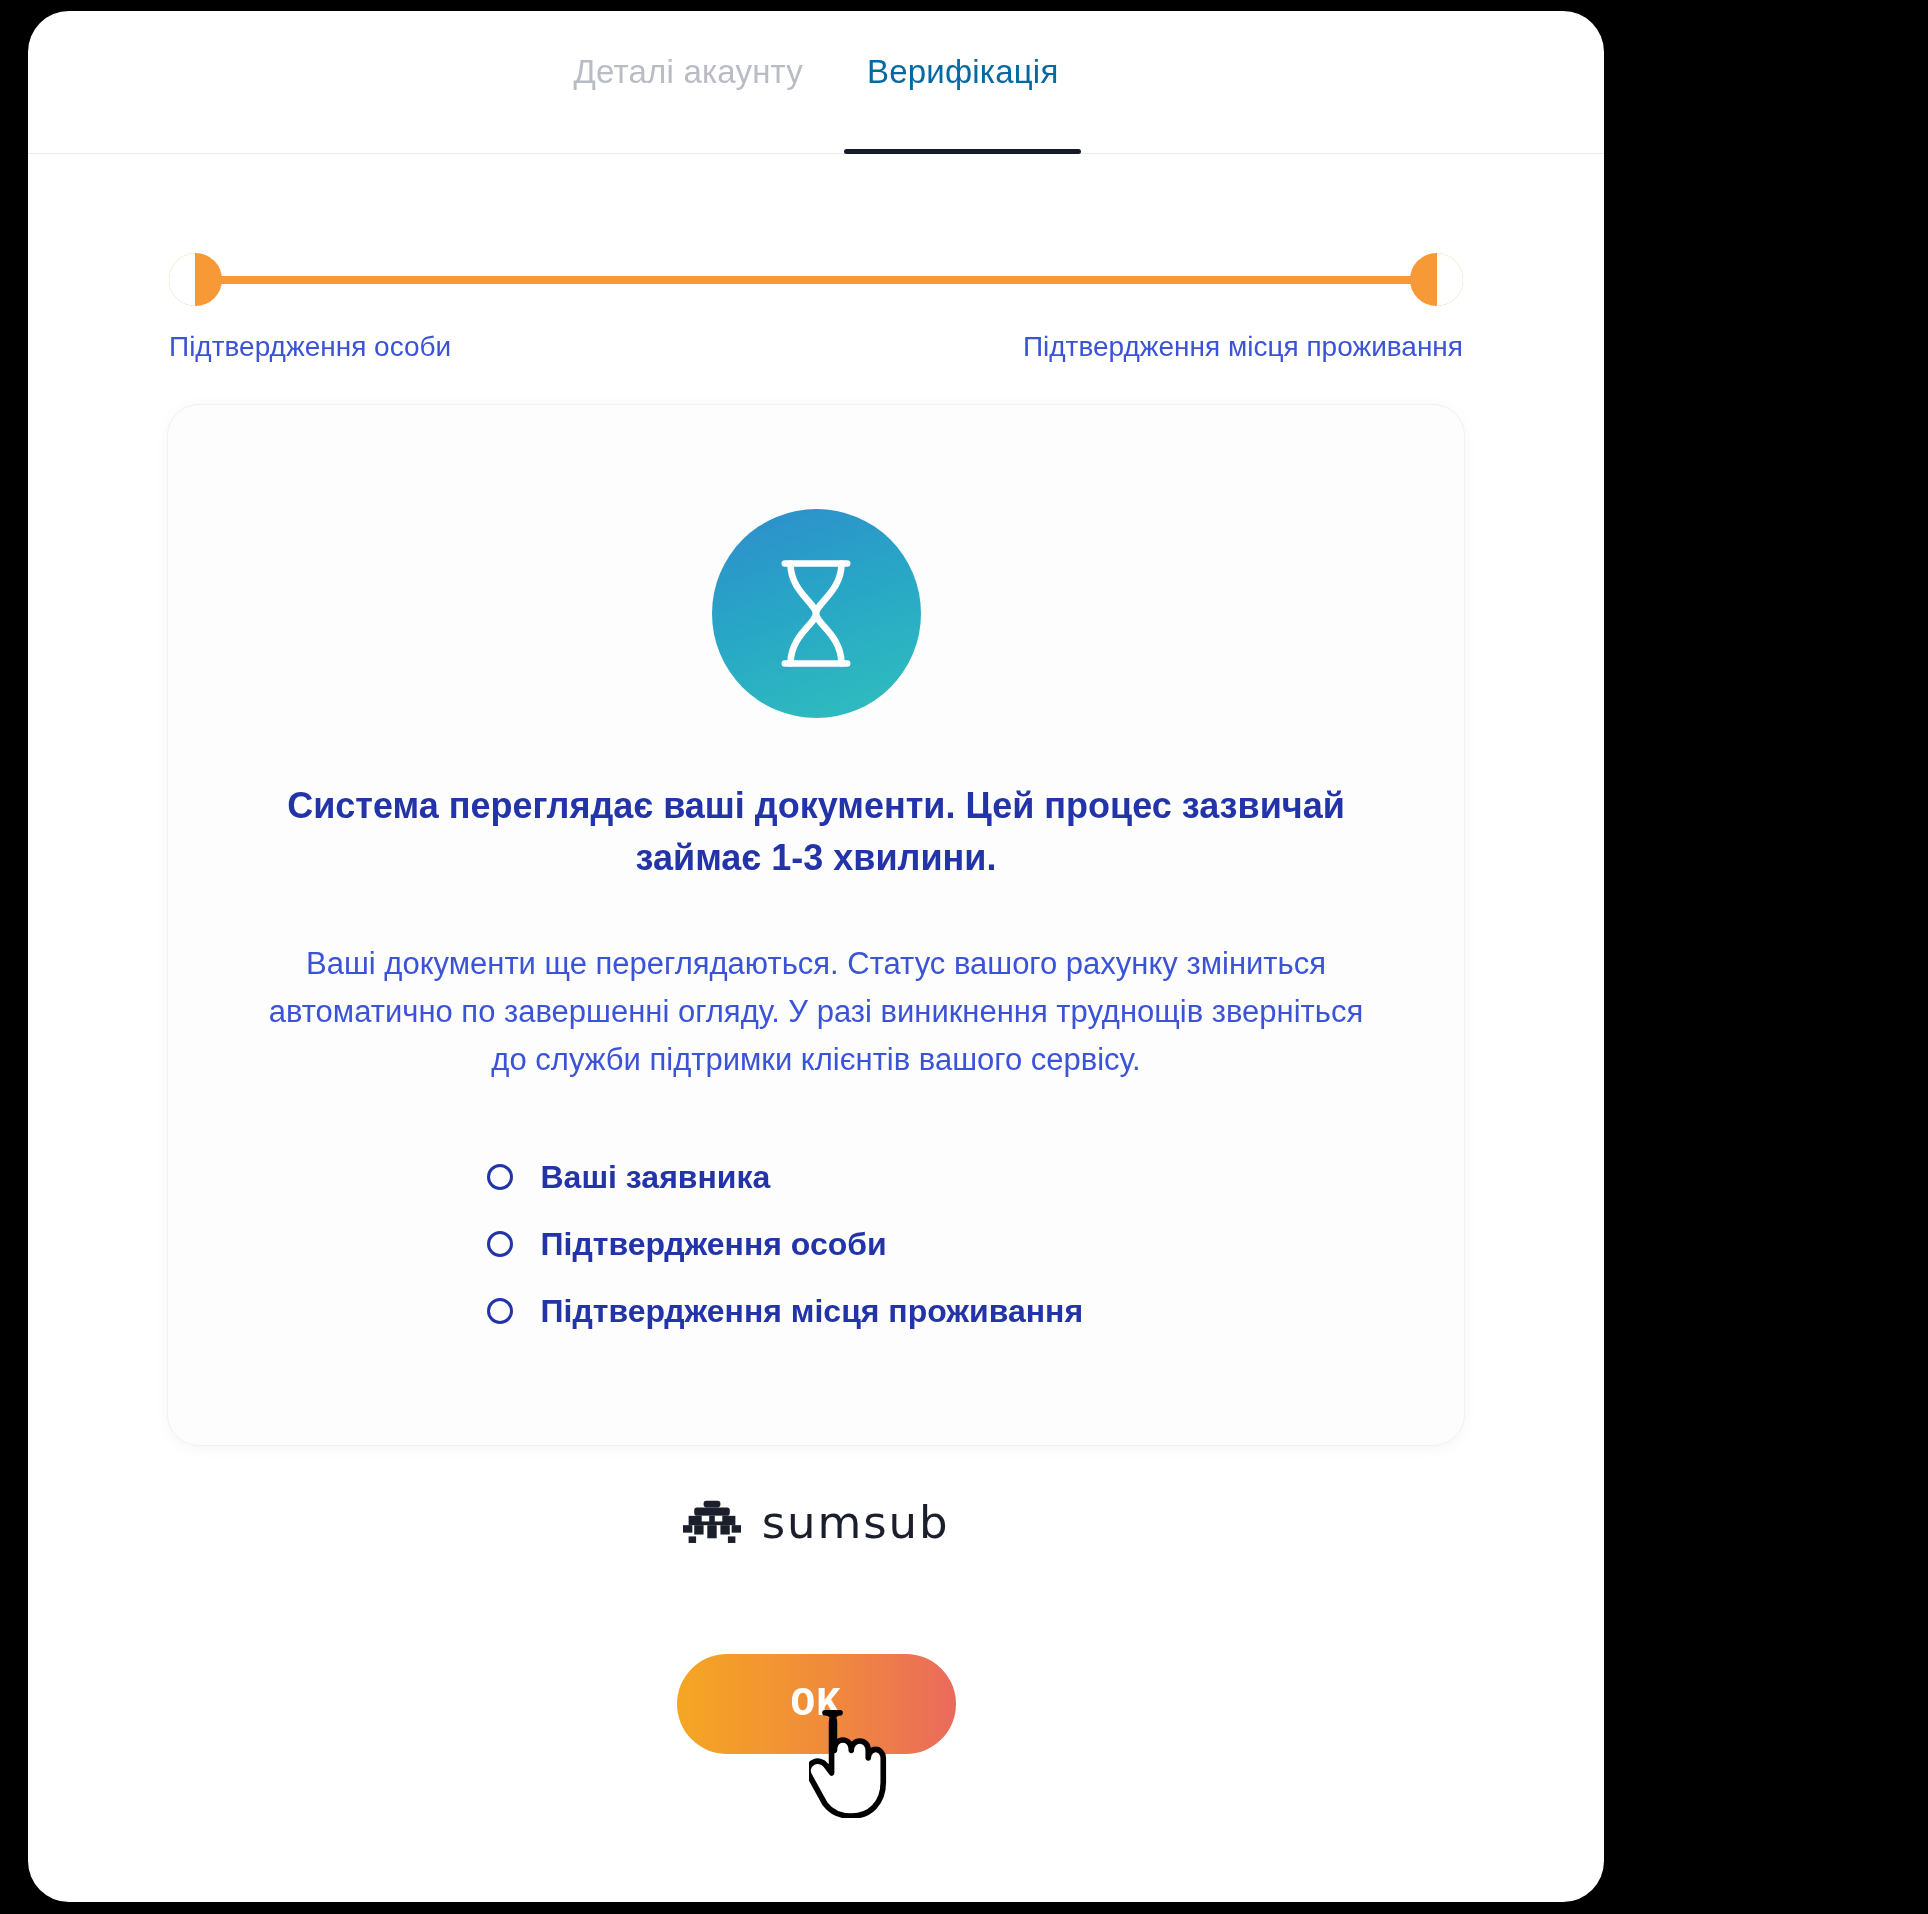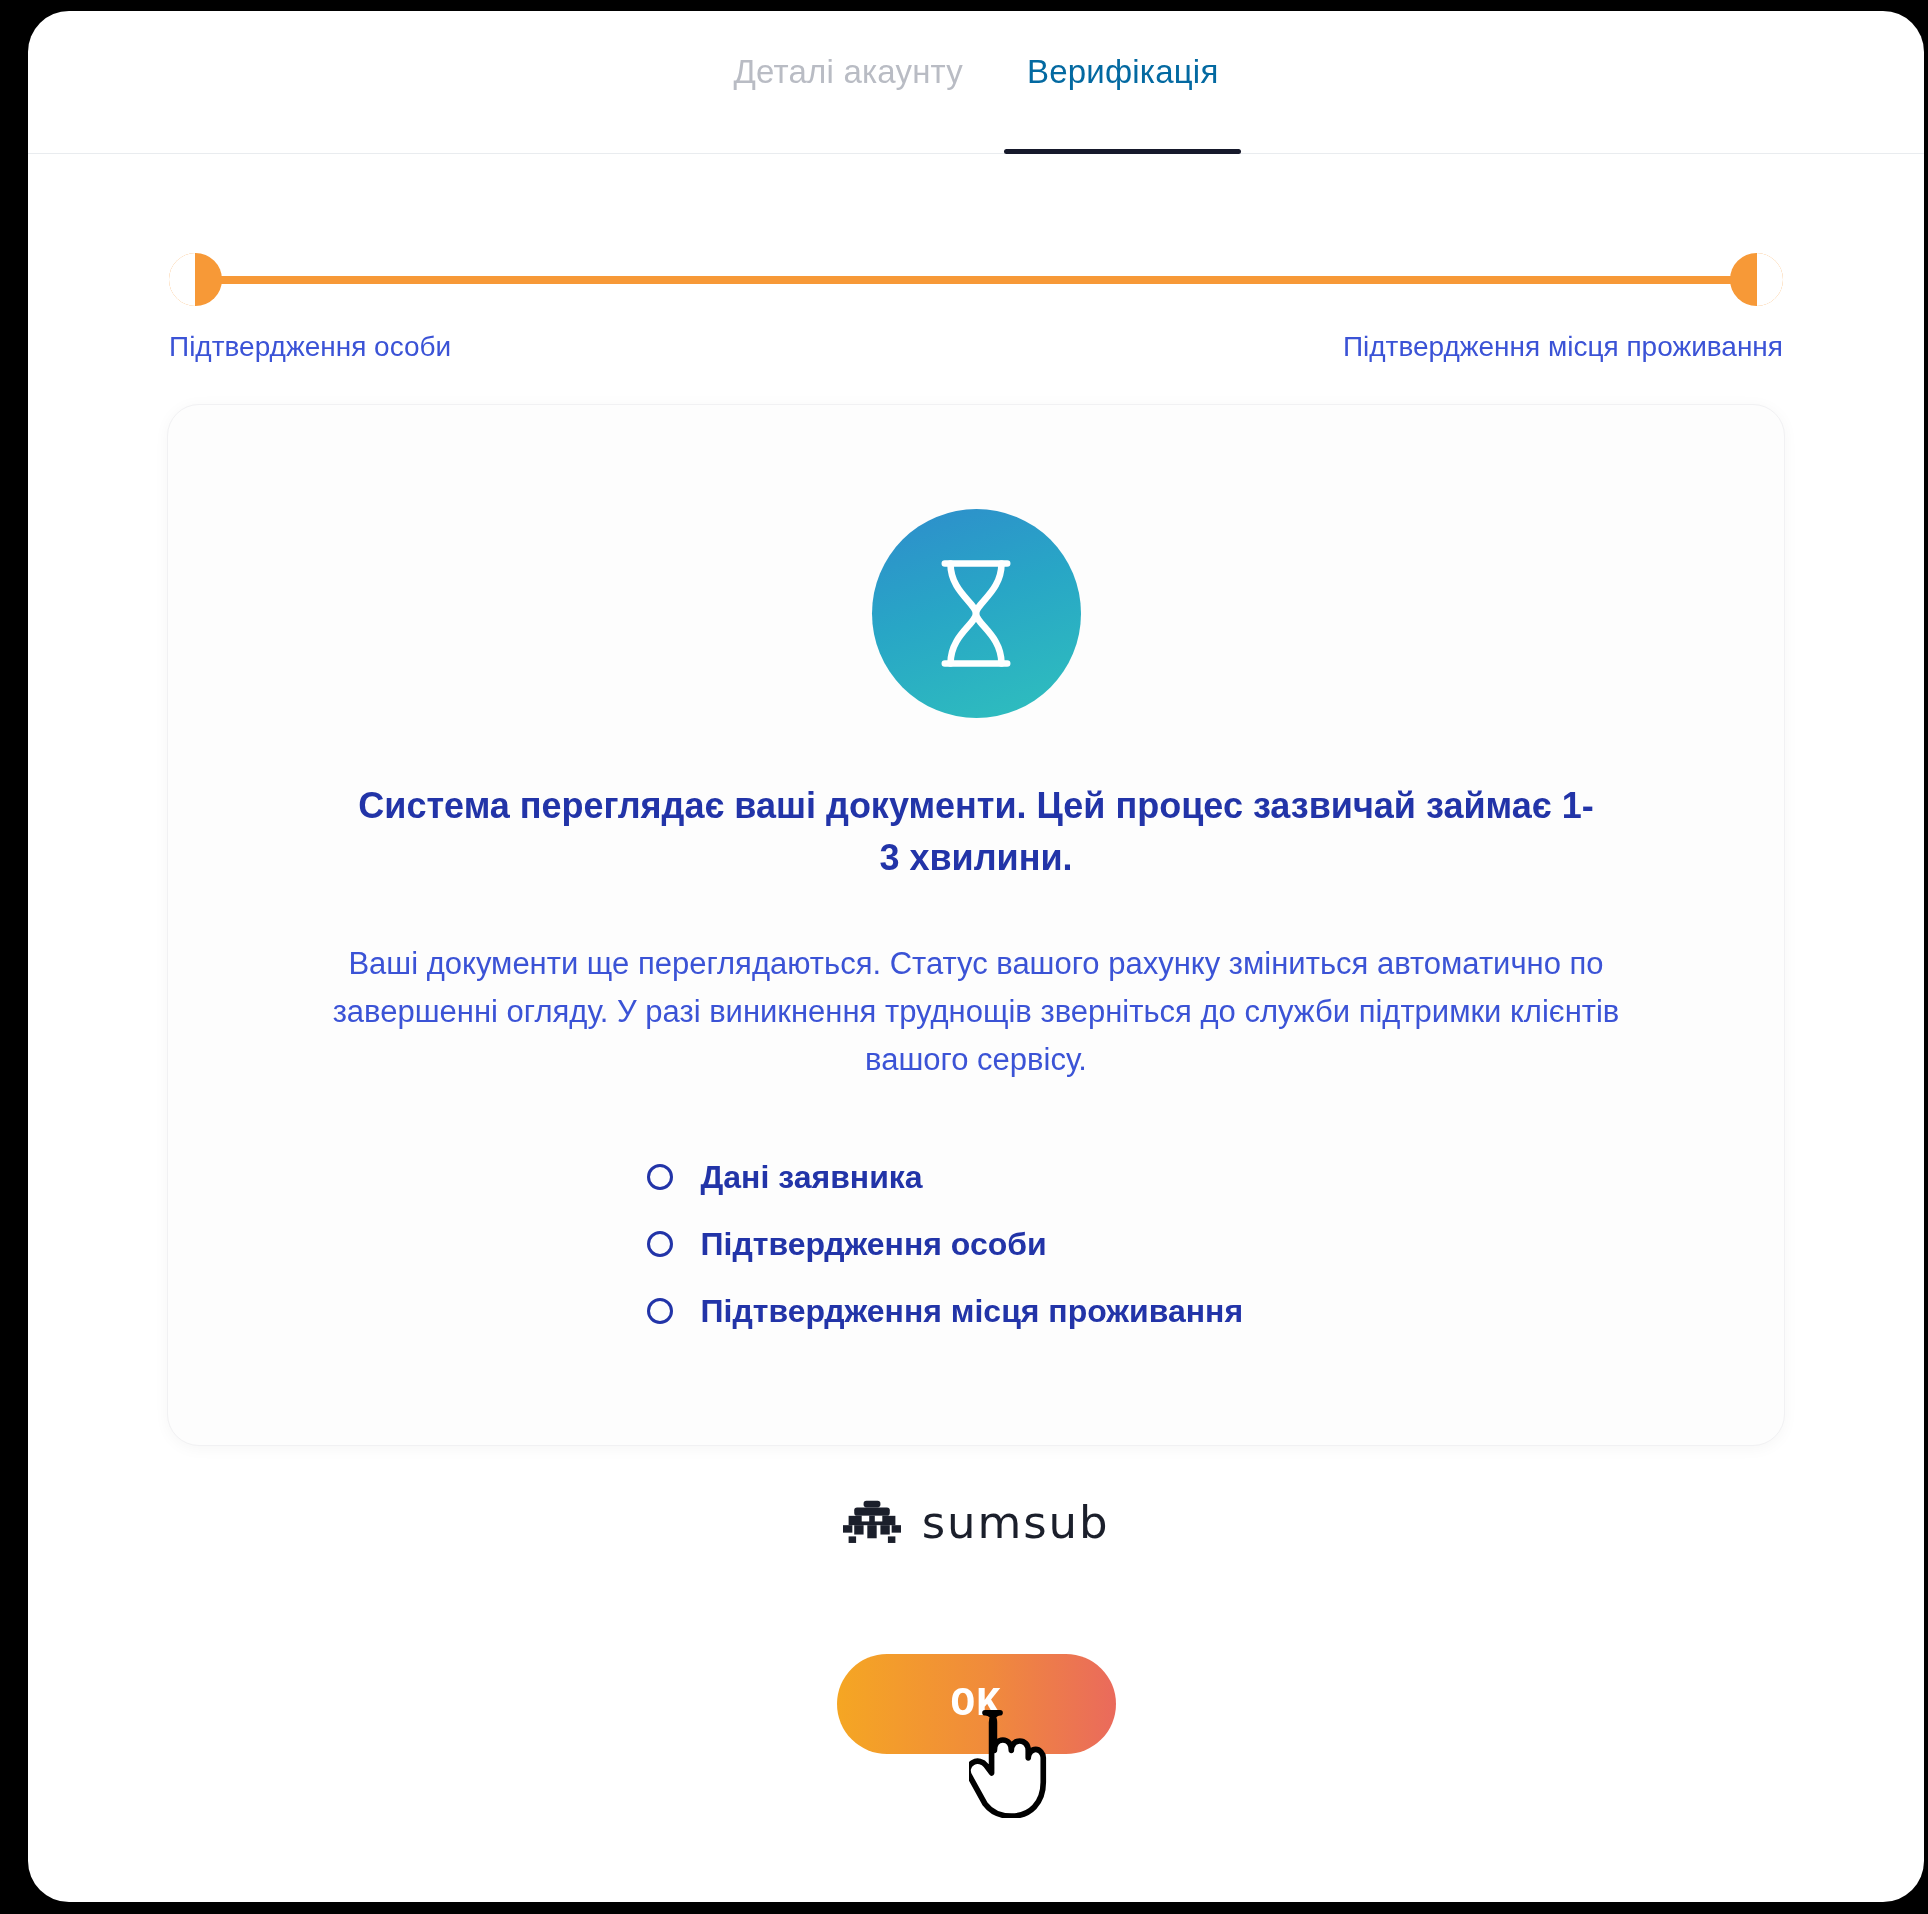--- a/index.html
+++ b/index.html
@@ -13,21 +13,21 @@
     width: 1928px;
     height: 1914px;
     background: #000000;
     position: relative;
     overflow: hidden;
   }
   .window {
     position: absolute;
     left: 28px;
     top: 11.3px;
-    width: 1896px;
+    width: 1576px;
     height: 1891px;
     background: #ffffff;
     border-radius: 41px;
     overflow: hidden;
   }
 
   
   .tabbar {
     position: relative;
     height: 143px;
@@ -250,21 +250,21 @@
           </svg>
         </div>
       </div>
 
       <div class="headline">Система переглядає ваші документи. Цей процес зазвичай займає 1-3 хвилини.</div>
       <div class="bodytext">Ваші документи ще переглядаються. Статус вашого рахунку зміниться автоматично по завершенні огляду. У разі виникнення труднощів зверніться до служби підтримки клієнтів вашого сервісу.</div>
 
       <div class="checklist">
         <div class="check-item">
           <span class="check-ring"></span>
-          <span class="check-label">Дані заявника</span>
+          <span class="check-label">Ваші заявника</span>
         </div>
         <div class="check-item">
           <span class="check-ring"></span>
           <span class="check-label">Підтвердження особи</span>
         </div>
         <div class="check-item">
           <span class="check-ring"></span>
           <span class="check-label">Підтвердження місця проживання</span>
         </div>
       </div>

